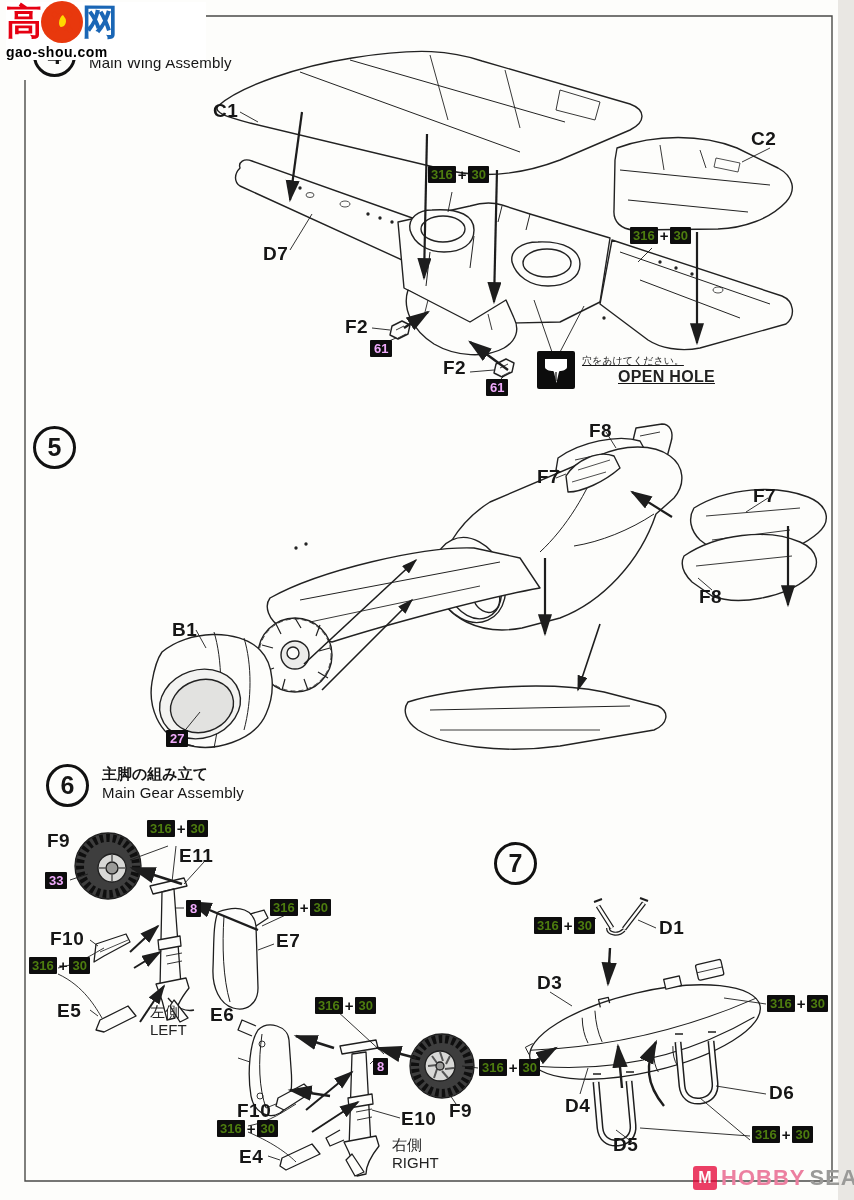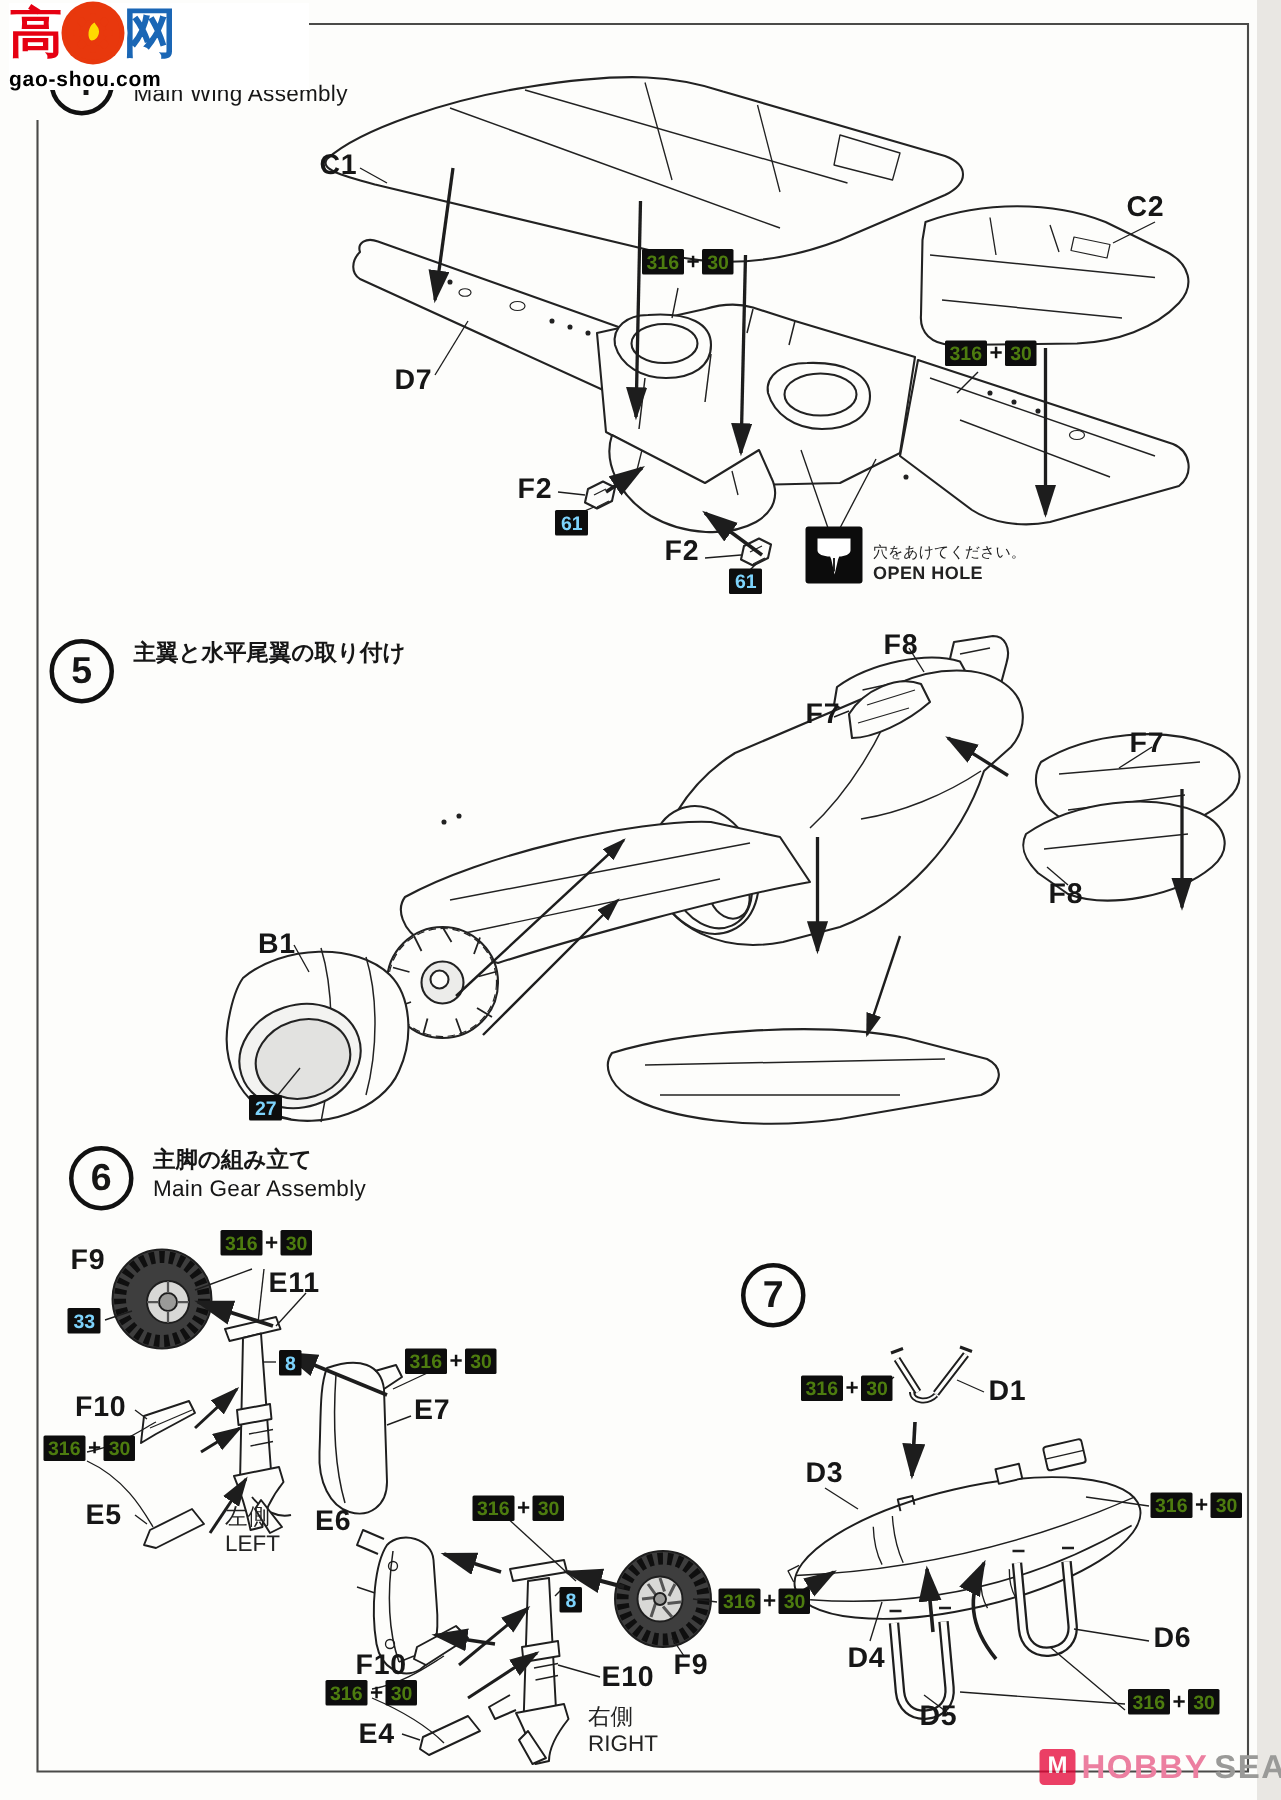--- a/index.html
+++ b/index.html
@@ -14,31 +14,31 @@
   .shtxt{display:flex;flex-direction:column;line-height:1.25;padding-top:1px;}
   .shja{font-weight:bold;font-size:15px;}
   .shen{font-size:15px;letter-spacing:.2px;}
   
   .pl{position:absolute;font-weight:bold;font-size:19px;letter-spacing:.5px;text-align:right;}
   
   .pc{position:absolute;display:flex;align-items:center;gap:2px;}
   .pc .b{background:#0d0d0d;color:#4d7c0f;font-weight:bold;font-size:13px;line-height:17px;
          padding:0 3px;border-radius:1px;}
   .pc .p{color:#111;font-weight:bold;font-size:15px;line-height:15px;}
-  .chip{position:absolute;background:#0d0d0d;color:#7dd3fc;font-weight:bold;font-size:13px;
+  .chip{position:absolute;background:#0d0d0d;color:#f0abfc;font-weight:bold;font-size:13px;
         line-height:17px;padding:0 4px;border-radius:1px;}
   
   .side{position:absolute;line-height:1.2;font-size:15px;color:#222;}
   
-  .oh{position:absolute;display:flex;gap:7px;align-items:flex-end;}
+  .oh{position:absolute;display:flex;gap:7px;align-items:flex-start;text-decoration:underline;}
   .ohicon{width:38px;height:38px;background:#0c0c0c;border-radius:2px;display:flex;
           align-items:center;justify-content:center;flex:0 0 auto;}
   .ohtxt{display:flex;flex-direction:column;padding-top:3px;}
   .ohja{font-size:10px;color:#222;}
-  .ohen{font-size:12px;font-weight:bold;color:#222;letter-spacing:.3px;}
+  .ohen{font-size:16px;font-weight:bold;color:#222;letter-spacing:.3px;margin-left:36px;}
   
   #gaoshou{position:absolute;left:6px;top:2px;width:200px;background:#fff;z-index:5;}
   #gaoshou .row{display:flex;align-items:center;gap:2px;}
   .gs-cn{font-weight:bold;font-size:36px;line-height:40px;}
   .gs-red{color:#e60012;}
   .gs-blue{color:#1a66b5;text-shadow:0 0 1px #fff;}
   .gs-gear{width:36px;height:36px;border-radius:50%;background:#e8380d;position:relative;
            display:flex;align-items:center;justify-content:center;color:#ffe600;
            font-size:20px;font-weight:bold;
            box-shadow:0 0 0 3px #e8380d, 0 0 0 5px #fff;}
@@ -339,21 +339,20 @@
   <div class="sh" style="left:33px;top:34px">
     <div class="shnum">4</div>
     <div class="shtxt">
       <span class="shja">主翼の組み立て</span>
       <span class="shen">Main Wing Assembly</span>
     </div>
   </div>
   <div class="sh" style="left:33px;top:426px">
     <div class="shnum">5</div>
     <div class="shtxt">
-      <span class="shja">主翼と水平尾翼の取り付け</span>
     </div>
   </div>
   <div class="sh" style="left:46px;top:764px">
     <div class="shnum">6</div>
     <div class="shtxt">
       <span class="shja">主脚の組み立て</span>
       <span class="shen">Main Gear Assembly</span>
     </div>
   </div>
   <div class="sh" style="left:494px;top:842px">

